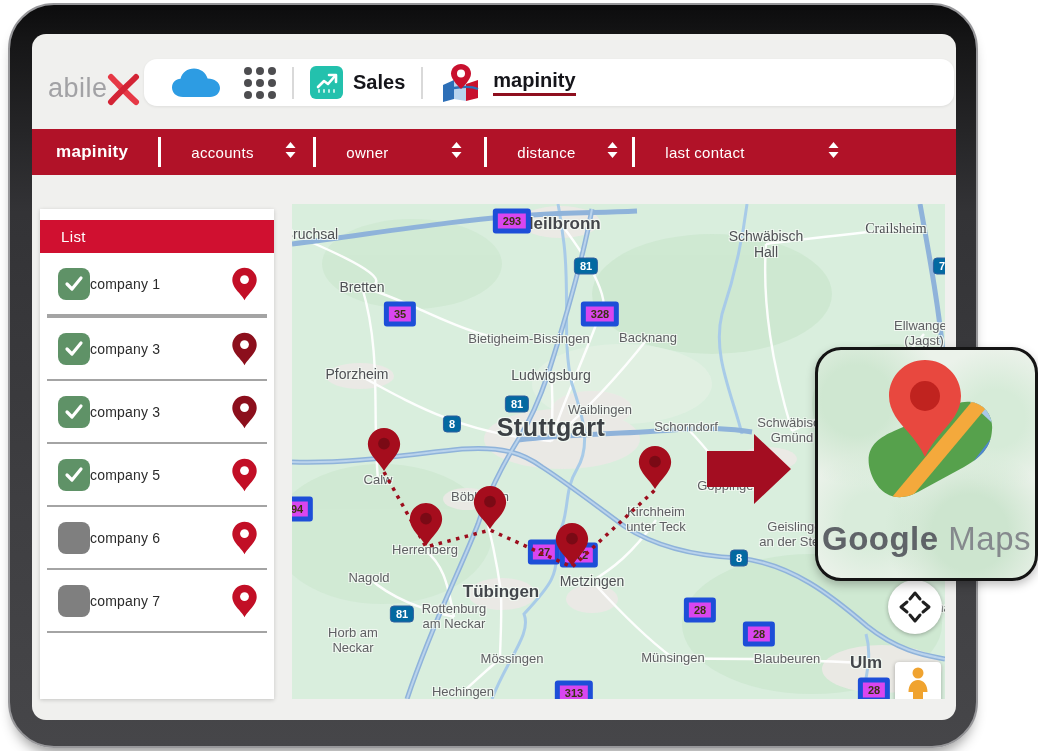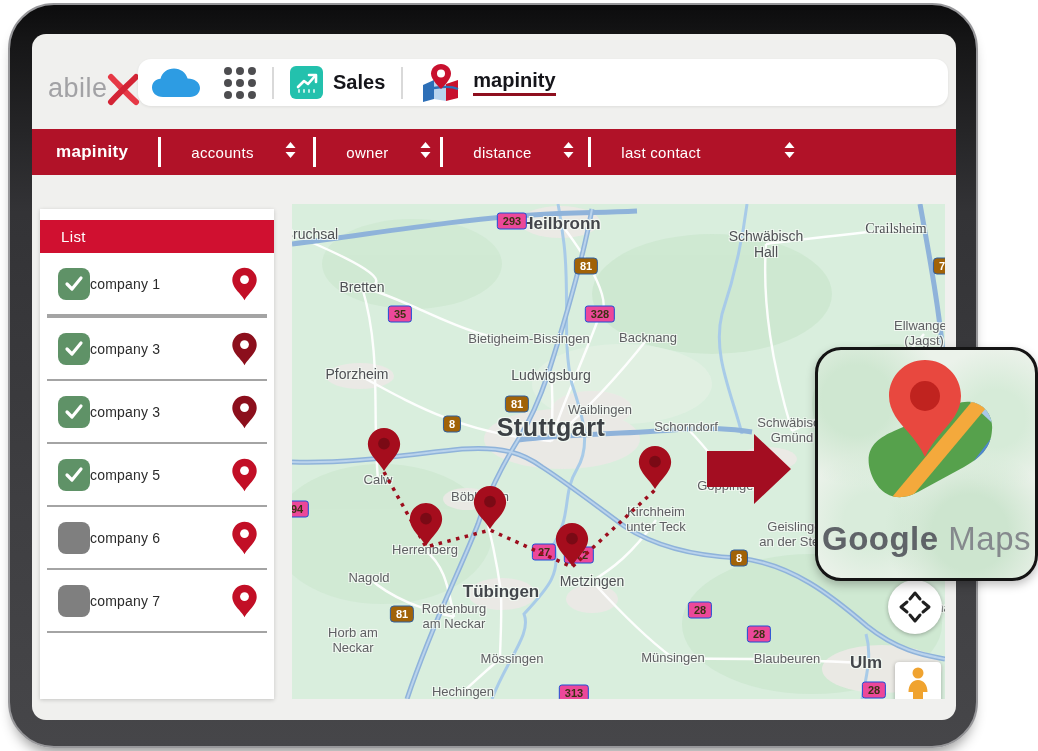--- a/index.html
+++ b/index.html
@@ -9,22 +9,22 @@
   .tablet{position:absolute;left:8px;top:3px;width:966px;height:741px;border-radius:46px;
     background:linear-gradient(180deg,#0c0c0d 0%,#161617 5%,#333336 28%,#3f3f42 70%,#464649 100%);
     border:2px solid #97979a;box-shadow:0 10px 14px -6px rgba(0,0,0,.45);}
   .screen{position:absolute;left:22px;top:29px;width:924px;height:686px;border-radius:14px;
     background:#f0f0ee;overflow:hidden;}
 
   
   .logo{position:absolute;left:16px;top:36px;display:flex;align-items:center;}
   .logo-text{font-size:27px;color:#a2a2a5;letter-spacing:.5px;}
   .logo-x{margin-left:-2px;margin-top:2px;}
-  .pill{position:absolute;left:106px;top:25px;width:810px;height:47px;background:#ffffff;
-    border-radius:13px;display:flex;align-items:center;padding-left:12px;box-sizing:border-box;
+  .pill{position:absolute;left:112px;top:25px;width:810px;height:47px;background:#ffffff;
+    border-radius:13px;display:flex;align-items:center;padding-left:26px;box-sizing:border-box;
     box-shadow:0 1px 3px rgba(0,0,0,.08);}
   .pill .vsep{width:2px;height:32px;background:#d9d9d9;margin:0 16px;}
   .apps-grid{display:grid;grid-template-columns:repeat(3,8px);grid-template-rows:repeat(3,8px);
     gap:4px;margin-left:22px;}
   .apps-grid i{width:8px;height:8px;border-radius:50%;background:#4d4d50;}
   .sales-ic{width:33px;height:33px;border-radius:6px;background:#23c1ad;display:flex;
     align-items:center;justify-content:center;}
   .brand-label{font-size:20px;font-weight:700;color:#15151a;margin-left:10px;}
   .mapinity-label{border-bottom:3px solid #8e0e1e;padding-bottom:1px;}
 
@@ -56,22 +56,22 @@
   .map{position:absolute;left:260px;top:170px;width:653px;height:495px;background:#d9eedd;overflow:hidden;}
   .map-label{position:absolute;transform:translate(-50%,-50%);white-space:pre-line;text-align:center;
     z-index:2;line-height:1.15;
     text-shadow:-1px -1px 0 #f2f8f2,1px -1px 0 #f2f8f2,-1px 1px 0 #f2f8f2,1px 1px 0 #f2f8f2;}
   .map-label.town{font-size:13px;color:#5e5f62;}
   .map-label.city2{font-size:14px;color:#4e5054;font-weight:500;}
   .map-label.city{font-size:17px;color:#43464b;font-weight:700;}
   .map-label.major{font-size:25px;color:#3c4044;font-weight:700;letter-spacing:.5px;}
   .badge{position:absolute;transform:translate(-50%,-50%);z-index:3;font-weight:700;
     border-radius:3px;padding:1px 5px;font-size:11px;line-height:13px;}
-  .badge.yellow{background:#ec4899;color:#3c3213;border:1px solid #1d4ed8;}
-  .badge.blue{background:#a16207;color:#ffffff;border:1px solid #2f5e9e;border-radius:4px;}
+  .badge.yellow{background:#d946ef;color:#3c3213;border:5px solid #1d4ed8;}
+  .badge.blue{background:#0369a1;color:#ffffff;border:1px solid #2f5e9e;border-radius:4px;}
   .map-pin{position:absolute;z-index:5;}
   #route-svg{position:absolute;left:0;top:0;z-index:4;pointer-events:none;}
   .big-arrow{position:absolute;left:415px;top:230px;z-index:6;}
   .pan-ctl{position:absolute;left:596px;top:376px;width:54px;height:54px;border-radius:50%;
     background:#ffffff;z-index:8;box-shadow:0 1px 4px rgba(0,0,0,.3);display:flex;
     align-items:center;justify-content:center;}
   .pegman{position:absolute;left:603px;top:458px;width:46px;height:46px;border-radius:4px;
     background:#ffffff;z-index:8;box-shadow:0 1px 4px rgba(0,0,0,.3);display:flex;
     align-items:center;justify-content:center;}
 
@@ -144,21 +144,21 @@
     <div class="navbar">
       <span class="nav-brand">mapinity</span>
       <div id="nav-filters" style="display:flex;height:100%;">
           <div class="nav-item" style="width: 155px;">
             <span class="nav-label">accounts</span>
             <span><svg width="11" height="16" viewBox="0 0 11 16">
                 <path d="M5.5 0 L10.5 6 H0.5 Z" fill="#fff"></path>
                 <path d="M5.5 16 L0.5 10 H10.5 Z" fill="#fff"></path>
               </svg></span>
           </div>
-          <div class="nav-item" style="width: 127px;">
+          <div class="nav-item" style="width: 171px;">
             <span class="nav-label">owner</span>
             <span><svg width="11" height="16" viewBox="0 0 11 16">
                 <path d="M5.5 0 L10.5 6 H0.5 Z" fill="#fff"></path>
                 <path d="M5.5 16 L0.5 10 H10.5 Z" fill="#fff"></path>
               </svg></span>
           </div>
           <div class="nav-item" style="width: 148px;">
             <span class="nav-label">distance</span>
             <span><svg width="11" height="16" viewBox="0 0 11 16">
                 <path d="M5.5 0 L10.5 6 H0.5 Z" fill="#fff"></path>

